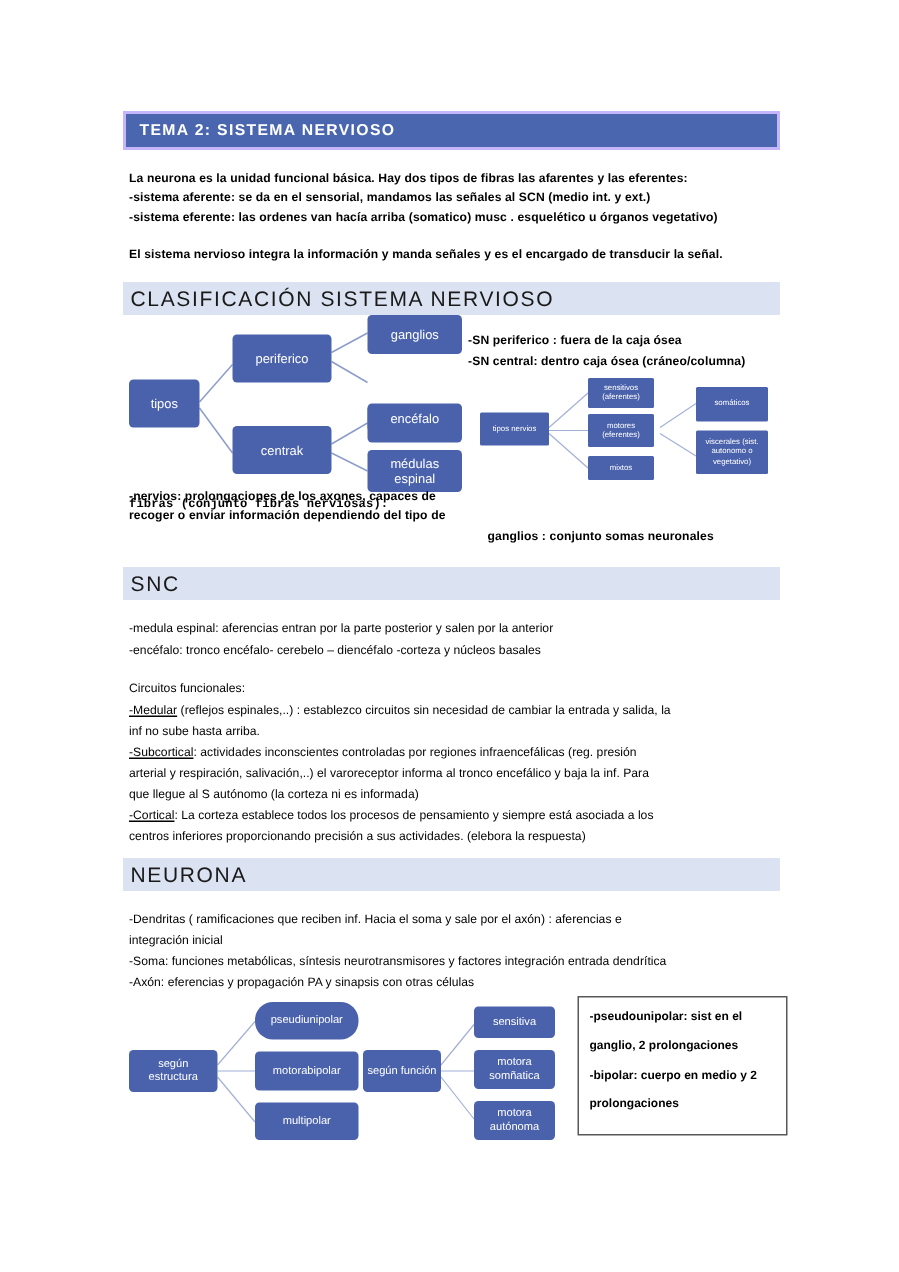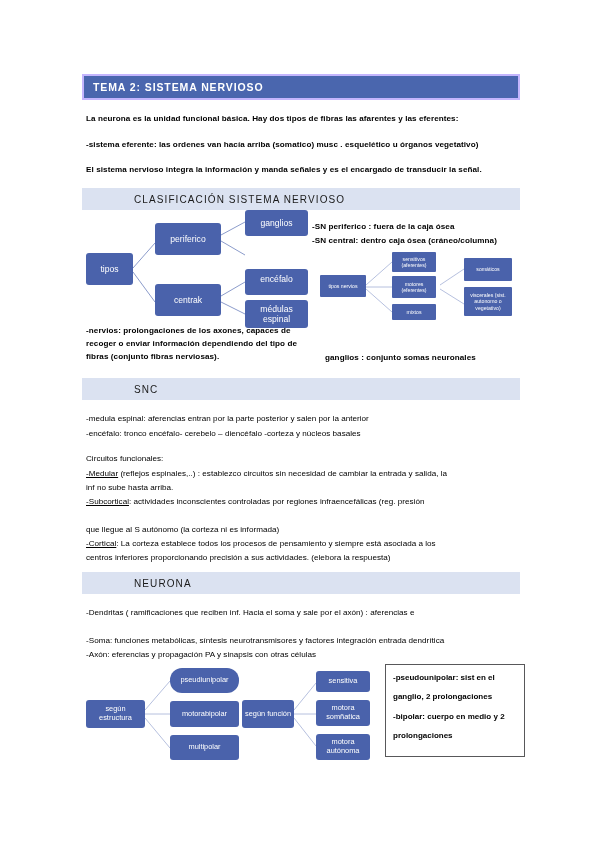--- a/index.html
+++ b/index.html
@@ -58,25 +58,24 @@
 
   
   .section-head {
     position: absolute;
     left: 0;
     width: 438px; height: 22px;
     background: #dbe2f1;
     display: flex; align-items: center;
   }
   .section-head .sh-text {
-    font-size: 10px;
+    font-size: 14px;
     color: #1a1a1a;
     letter-spacing: 1.1px;
-    padding-left: 24px;
-    margin-left: 28px;
+    padding-left: 5px;
   }
 
   
   .dbox {
     position: absolute;
     background: #4a62ab;
     color: #ffffff;
     border-radius: 3px;
     display: flex;
     align-items: center;
@@ -124,20 +123,21 @@
 </head>
 <body>
 
 <div class="page">
 
   <div class="title-bar">
     <span class="title-text">TEMA 2: SISTEMA NERVIOSO</span>
   </div>
 
   <div class="para" style="left:4px; top:112px; width:432px;">La neurona es la unidad funcional básica. Hay dos tipos de fibras las afarentes y las eferentes:</div>
+  <div class="para" style="left:4px; top:125px; width:432px;">-sistema aferente: se da en el sensorial, mandamos las señales al SCN (medio int. y ext.)</div>
   <div class="para" style="left:4px; top:138px; width:436px;">-sistema eferente: las ordenes van hacía arriba (somatico) musc . esquelético u órganos vegetativo)</div>
   <div class="para" style="left:4px; top:163px; width:436px;">El sistema nervioso integra la información y manda señales y es el encargado de transducir la señal.</div>
 
   <div class="section-head" style="top:188px;">
     <span class="sh-text">CLASIFICACIÓN SISTEMA NERVIOSO</span>
   </div>
 
   <div class="diagram-wrap" style="left:0px; top:210px; width:230px; height:118px;">
     <svg class="connector-layer" viewBox="0 0 230 118" preserveAspectRatio="none">
       <line x1="51" y1="58" x2="73" y2="33"></line>
@@ -196,45 +196,47 @@
     <div class="dbox tiny" style="left:146px; top:6px; width:48px; height:23px;">
       <span>somáticos</span>
     </div>
     <div class="dbox tiny" style="left:146px; top:35px; width:48px; height:29px;">
       <span>viscerales (sist. autonomo o vegetativo)</span>
     </div>
   </div>
 
   <div class="para" style="left:4px; top:324px; width:230px;">-nervios: prolongaciones de los axones, capaces de</div>
   <div class="para" style="left:4px; top:337px; width:235px;">recoger o enviar información dependiendo del tipo de</div>
-  <div class="para" style="left:4px; top:350px; width:230px;">fibras (conjunto fibras nerviosas).</div>
+  <div class="para" style="left:4px; top:330px; width:230px;font-family:Liberation Mono, monospace;">fibras (conjunto fibras nerviosas).</div>
   <div class="para" style="left:243px; top:351px; width:200px;">ganglios : conjunto somas neuronales</div>
 
   <div class="section-head" style="top:378px;">
     <span class="sh-text">SNC</span>
   </div>
 
   <div class="para-light" style="left:4px; top:412px; width:430px;">-medula espinal: aferencias entran por la parte posterior y salen por la anterior</div>
   <div class="para-light" style="left:4px; top:427px; width:430px;">-encéfalo: tronco encéfalo- cerebelo – diencéfalo -corteza y núcleos basales</div>
   <div class="para-light" style="left:4px; top:452px; width:430px;">Circuitos funcionales:</div>
 
   <div class="para-light" style="left:4px; top:467px; width:436px;"><span class="u">-Medular</span><span> (reflejos espinales,..) : establezco circuitos sin necesidad de cambiar la entrada y salida, la</span></div>
   <div class="para-light" style="left:4px; top:481px; width:430px;">inf no sube hasta arriba.</div>
 
   <div class="para-light" style="left:4px; top:495px; width:436px;"><span class="u">-Subcortical</span><span>: actividades inconscientes controladas por regiones infraencefálicas (reg. presión</span></div>
+  <div class="para-light" style="left:4px; top:509px; width:436px;">arterial y respiración, salivación,..) el varoreceptor  informa al tronco encefálico y baja la inf. Para</div>
   <div class="para-light" style="left:4px; top:523px; width:436px;">que llegue al S autónomo (la corteza ni es informada)</div>
 
   <div class="para-light" style="left:4px; top:537px; width:436px;"><span class="u">-Cortical</span><span>: La corteza establece todos los procesos de pensamiento y siempre está asociada a los</span></div>
   <div class="para-light" style="left:4px; top:551px; width:436px;">centros inferiores proporcionando precisión a sus actividades. (elebora la respuesta)</div>
 
   <div class="section-head" style="top:572px;">
     <span class="sh-text">NEURONA</span>
   </div>
 
   <div class="para-light" style="left:4px; top:606px; width:436px;">-Dendritas ( ramificaciones que reciben inf. Hacia el soma y sale por el axón) : aferencias e</div>
+  <div class="para-light" style="left:4px; top:620px; width:436px;">integración inicial</div>
   <div class="para-light" style="left:4px; top:634px; width:438px;">-Soma: funciones metabólicas, síntesis neurotransmisores y factores integración entrada dendrítica</div>
   <div class="para-light" style="left:4px; top:648px; width:436px;">-Axón: eferencias y propagación PA y sinapsis con otras células</div>
 
   <div class="diagram-wrap" style="left:0px; top:666px; width:165px; height:96px;">
     <svg class="connector-layer" viewBox="0 0 165 96" preserveAspectRatio="none">
       <line class="thin" x1="63" y1="44" x2="88" y2="15"></line>
       <line class="thin" x1="63" y1="48" x2="88" y2="48"></line>
       <line class="thin" x1="63" y1="52" x2="88" y2="82"></line>
     </svg>
     <div class="dbox mid" style="left:4px; top:34px; width:59px; height:28px;">

